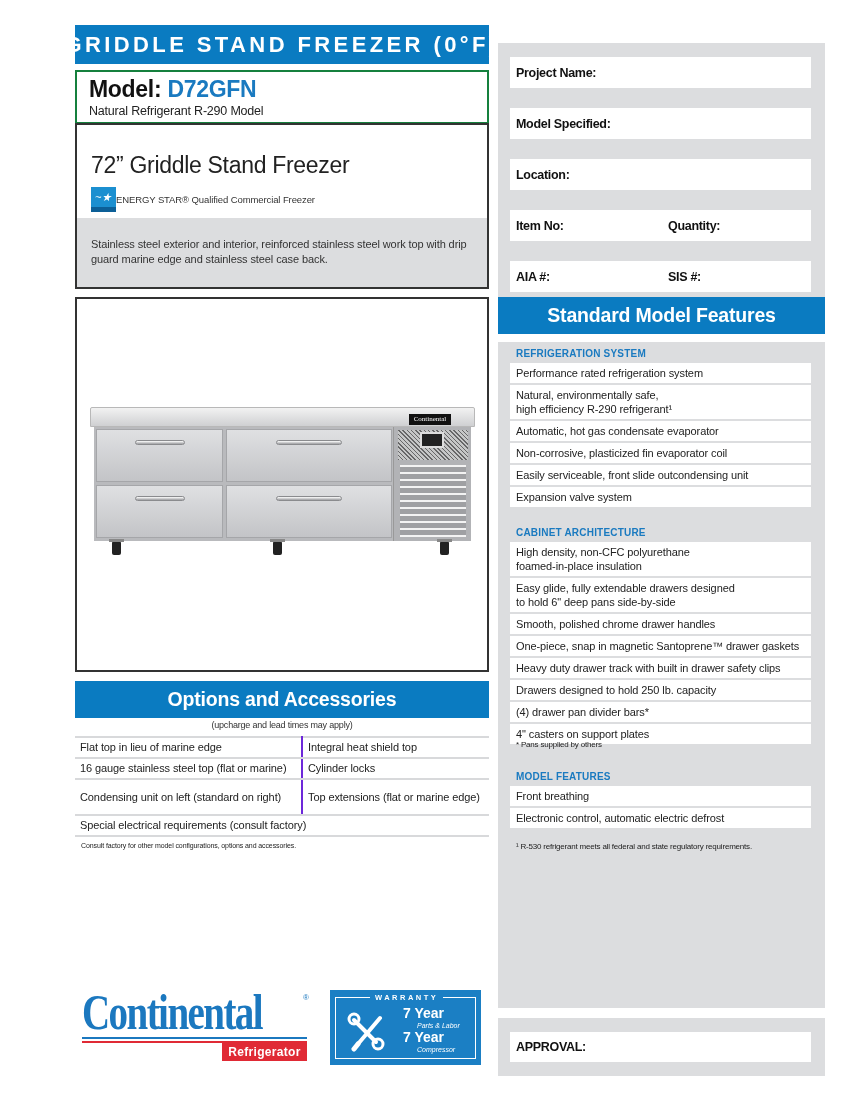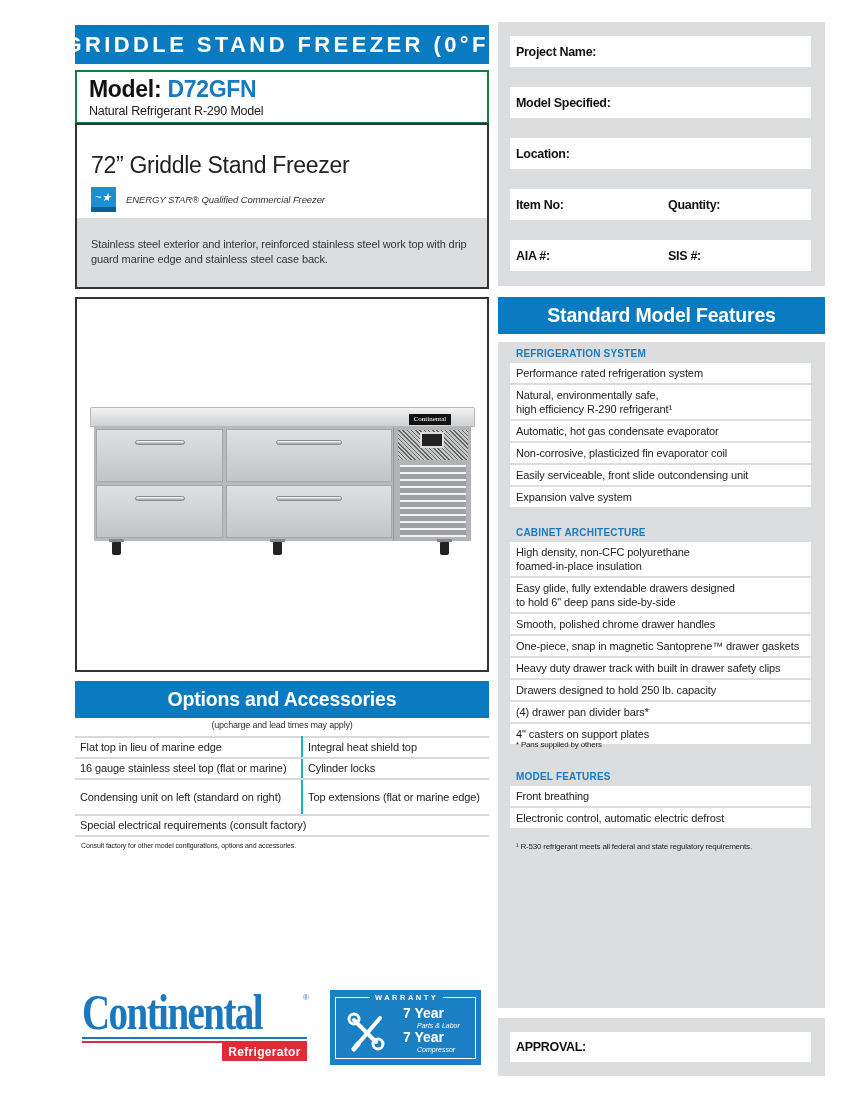--- a/index.html
+++ b/index.html
@@ -25,21 +25,21 @@
     position: absolute; left: 75px; top: 123px; width: 414px; height: 166px;
     border: 2px solid #333; border-top: 2px solid #333; background: #fff;
   }
   .product-name { position: absolute; left: 14px; top: 27px; font-size: 23px; color: #222; letter-spacing: -0.3px; }
   .estar { position: absolute; left: 14px; top: 62px; display: flex; align-items: center; }
   .estar-logo {
     width: 25px; height: 25px; background: #1b8fd0; position: relative; overflow: hidden;
   }
   .estar-logo::after { content: ""; position: absolute; left: 0; bottom: 0; width: 25px; height: 5px; background: #0c5f97; }
   .estar-logo .star { position: absolute; left: 4px; top: 4px; font-size: 11px; color: #fff; font-style: italic; line-height: 12px; }
-  .estar-text { font-size: 9.5px; color: #333; margin-left: 10px; letter-spacing: -0.1px; font-style: italic; }
+  .estar-text { font-size: 9.5px; color: #333; letter-spacing: -0.1px; }
   .desc-gray {
     position: absolute; left: 0; top: 93px; width: 410px; height: 69px; background: #dcdddf;
     padding: 19px 14px 0 14px; font-size: 11px; line-height: 15px; color: #333; letter-spacing: -0.1px;
   }
 
   .image-box {
     position: absolute; left: 75px; top: 297px; width: 414px; height: 375px;
     border: 2px solid #333; background: #fff;
   }
 
@@ -59,21 +59,21 @@
   .caster { position: absolute; top: 134px; width: 9px; height: 14px; background: #222; border-radius: 2px; }
   .caster::before { content: ""; position: absolute; left: -3px; top: -2px; width: 15px; height: 3px; background: #888; }
 
   .opts-bar {
     position: absolute; left: 75px; top: 681px; width: 414px; height: 37px; background: #0a7bc1;
     color: #fff; font-size: 19.5px; font-weight: bold; display: flex; align-items: center; justify-content: center; letter-spacing: -0.2px;
   }
   .opts-note { position: absolute; left: 75px; top: 720px; width: 414px; text-align: center; font-size: 9px; color: #333; letter-spacing: -0.2px; }
   .opts-table { position: absolute; left: 75px; top: 736px; width: 414px; border-collapse: collapse; }
   .opts-table td { font-size: 11px; color: #222; padding: 3px 5px; border-top: 2px solid #d8d9db; border-bottom: 2px solid #d8d9db; vertical-align: middle; letter-spacing: -0.1px; line-height: 13px; }
-  .opts-table td.c1 { width: 227px; border-right: 2px solid #14b8a6; }
+  .opts-table td.c1 { width: 227px; border-right: 2px solid #6d28d9; }
   .opts-table tr.tall td { height: 36px; }
   .opts-foot { position: absolute; left: 81px; top: 842px; font-size: 7px; color: #222; letter-spacing: -0.1px; }
 
   
   .logo { position: absolute; left: 82px; top: 985px; width: 230px; height: 80px; }
   .logo-word { position: absolute; left: 0; top: -2px; font-family: "Liberation Serif", serif; font-weight: bold; font-size: 50px; color: #1b78bf; letter-spacing: -2px; transform: scaleX(0.78); transform-origin: left top; white-space: nowrap; }
   .logo-reg { position: absolute; left: 221px; top: 8px; font-size: 8px; color: #1b78bf; }
   .logo-line1 { position: absolute; left: 0; top: 52px; width: 225px; height: 2px; background: #1b78bf; }
   .logo-line2 { position: absolute; left: 0; top: 56px; width: 225px; height: 2px; background: #e02a35; }
   .logo-sub { position: absolute; left: 140px; top: 58px; width: 85px; height: 18px; background: #e02a35; color: #fff; font-weight: bold; font-size: 12px; display: flex; align-items: center; justify-content: center; letter-spacing: 0.3px; }
@@ -81,21 +81,21 @@
   .warranty { position: absolute; left: 330px; top: 990px; width: 151px; height: 75px; background: #1b7fc4; }
   .warranty .frame { position: absolute; left: 5px; top: 7px; width: 141px; height: 62px; border: 1.5px solid #fff; }
   .warranty .wlabel { position: absolute; left: 40px; top: 3px; padding: 0 5px; background: #1b7fc4; color: #fff; font-size: 7.5px; font-weight: bold; letter-spacing: 2.5px; }
   .warranty .tools { position: absolute; left: 16px; top: 22px; width: 42px; height: 40px; }
   .warranty .y1 { position: absolute; left: 73px; top: 15px; color: #fff; font-weight: bold; font-size: 14px; }
   .warranty .y1s { position: absolute; left: 87px; top: 32px; color: #fff; font-style: italic; font-size: 7px; }
   .warranty .y2 { position: absolute; left: 73px; top: 39px; color: #fff; font-weight: bold; font-size: 14px; }
   .warranty .y2s { position: absolute; left: 87px; top: 56px; color: #fff; font-style: italic; font-size: 7px; }
 
   
-  .proj-panel { position: absolute; left: 498px; top: 22px; width: 327px; height: 264px; background: #dcdddf; }
+  .proj-panel { position: absolute; left: 498px; top: 43px; width: 327px; height: 264px; background: #dcdddf; }
   .proj-field { position: absolute; left: 12px; width: 301px; height: 31px; background: #fff; display: flex; align-items: center; padding-left: 6px; font-size: 12.5px; font-weight: bold; color: #111; letter-spacing: -0.3px; }
   .proj-field .right { position: absolute; left: 158px; }
 
   .feat-bar { position: absolute; left: 498px; top: 297px; width: 327px; height: 37px; background: #0a7bc1; color: #fff; font-size: 19.5px; font-weight: bold; display: flex; align-items: center; justify-content: center; letter-spacing: -0.2px; }
   .feat-panel { position: absolute; left: 498px; top: 342px; width: 327px; height: 666px; background: #dcdddf; }
   .sec-head { position: absolute; left: 18px; font-size: 10px; font-weight: bold; color: #1a7ac0; letter-spacing: 0.2px; }
   .feat-list { position: absolute; left: 12px; width: 301px; }
   .feat-item { background: #fff; margin-bottom: 2px; padding: 3px 6px; font-size: 11px; line-height: 14px; color: #222; letter-spacing: -0.1px; min-height: 18.5px; }
   .feat-note { position: absolute; left: 18px; font-size: 8px; color: #222; letter-spacing: -0.2px; }
 

